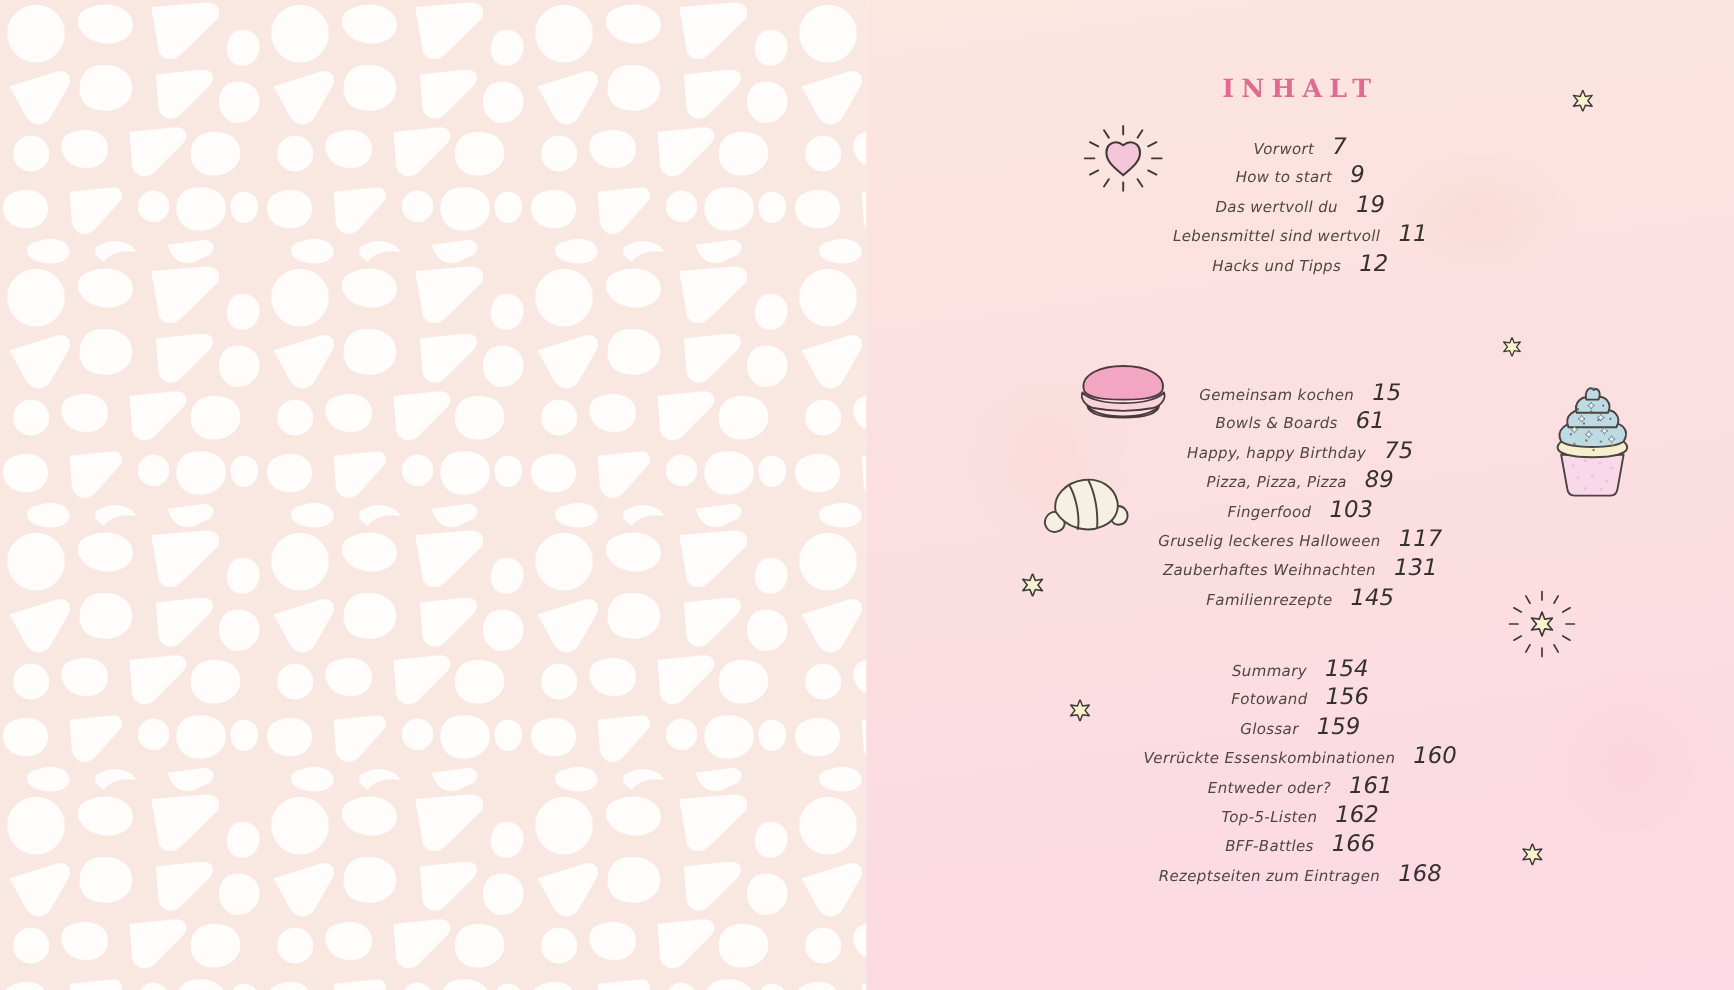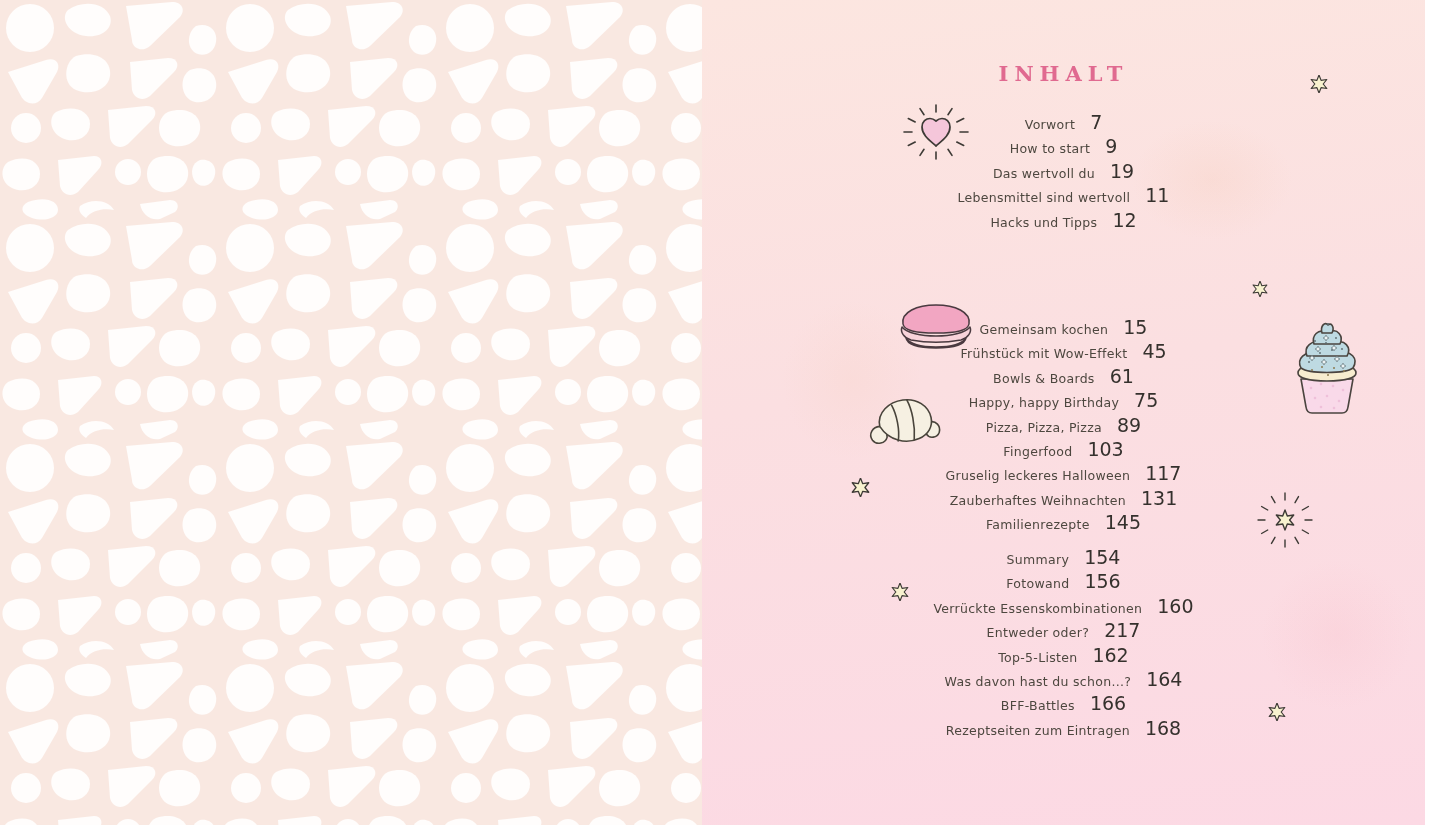--- a/index.html
+++ b/index.html
@@ -10,21 +10,21 @@
 
   
   .page-left {
     position:absolute; left:0; top:0; width:722px; height:825px;
     background:#f9e8e1;
   }
   .page-left svg { display:block; }
 
   
   .page-right {
-    position:absolute; left:702px; top:0; width:723px; height:825px;
+    position:absolute; left:722px; top:0; width:723px; height:825px;
     background:linear-gradient(172deg, #fce6e0 0%, #fbdfe1 45%, #fcd9e4 100%);
   }
   .splotch { position:absolute; border-radius:50%; pointer-events:none; }
   .s1 { left:430px; top:120px; width:160px; height:120px;
         background:radial-gradient(closest-side, rgba(244,199,175,0.22), rgba(244,199,175,0)); }
   .s2 { left:560px; top:560px; width:150px; height:150px;
         background:radial-gradient(closest-side, rgba(247,185,195,0.20), rgba(247,185,195,0)); }
   .s3 { left:80px; top:300px; width:140px; height:160px;
         background:radial-gradient(closest-side, rgba(244,199,175,0.15), rgba(244,199,175,0)); }
 
@@ -32,21 +32,21 @@
     position:absolute; left:0; top:61px; width:723px; text-align:center;
     font-family:"DejaVu Serif", serif; font-weight:700; font-size:21px;
     letter-spacing:6px; color:#e06a90;
   }
 
   .toc-group { position:absolute; left:0; width:723px; }
   .g1 { top:111px; }
   .g2 { top:280px;margin-top:36px; }
   .g3 { top:546px; }
 
-  .toc-row { height:24.4px; display:flex; justify-content:center; align-items:baseline; gap:15px; }
+  .toc-row { height:24.4px; display:flex; justify-content:center; align-items:baseline; gap:15px;font-style:italic; }
   .lbl { font-size:12.5px; letter-spacing:0.3px; color:#4d473f; white-space:nowrap; }
   .num { font-size:19px; color:#35312d; font-family:"DejaVu Sans", sans-serif; white-space:nowrap; }
 
   .deco { position:absolute; }
 </style>
 </head>
 <body>
 
 <div class="spread">
 
@@ -112,24 +112,20 @@
           <span class="num">12</span>
         </div>
     </div>
 
     <div class="toc-group g2">
       <div class="toc-row">
           <span class="lbl">Gemeinsam kochen</span>
           <span class="num">15</span>
         </div>
       <div class="toc-row">
-          <span class="lbl">Frühstück mit Wow-Effekt</span>
-          <span class="num">45</span>
-        </div>
-      <div class="toc-row">
           <span class="lbl">Bowls &amp; Boards</span>
           <span class="num">61</span>
         </div>
       <div class="toc-row">
           <span class="lbl">Happy, happy Birthday</span>
           <span class="num">75</span>
         </div>
       <div class="toc-row">
           <span class="lbl">Pizza, Pizza, Pizza</span>
           <span class="num">89</span>
@@ -155,34 +151,34 @@
     <div class="toc-group g3">
       <div class="toc-row">
           <span class="lbl">Summary</span>
           <span class="num">154</span>
         </div>
       <div class="toc-row">
           <span class="lbl">Fotowand</span>
           <span class="num">156</span>
         </div>
       <div class="toc-row">
+          <span class="lbl">Glossar</span>
+          <span class="num">159</span>
+        </div>
+      <div class="toc-row">
           <span class="lbl">Verrückte Essenskombinationen</span>
           <span class="num">160</span>
         </div>
       <div class="toc-row">
           <span class="lbl">Entweder oder?</span>
-          <span class="num">217</span>
+          <span class="num">161</span>
         </div>
       <div class="toc-row">
           <span class="lbl">Top-5-Listen</span>
           <span class="num">162</span>
-        </div>
-      <div class="toc-row">
-          <span class="lbl">Was davon hast du schon...?</span>
-          <span class="num">164</span>
         </div>
       <div class="toc-row">
           <span class="lbl">BFF-Battles</span>
           <span class="num">166</span>
         </div>
       <div class="toc-row">
           <span class="lbl">Rezeptseiten zum Eintragen</span>
           <span class="num">168</span>
         </div>
     </div>

